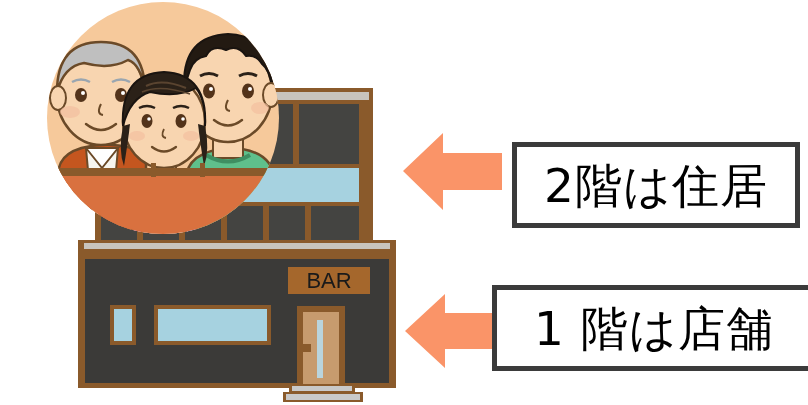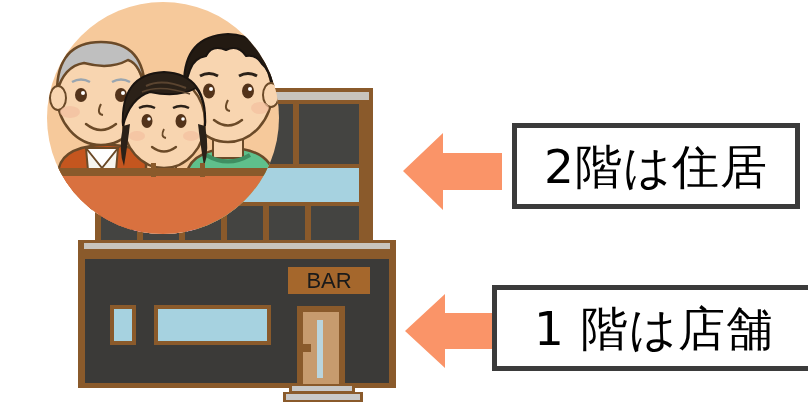--- a/index.html
+++ b/index.html
@@ -41,21 +41,21 @@
     font-family: "DejaVu Sans", "Liberation Sans", sans-serif;
     font-size: 47px;
     font-weight: 400;
     color: #000000;
     line-height: 1;
     letter-spacing: 1px;
     white-space: nowrap;
   }
   #label-upper {
     left: 512px;
-    top: 123px;
+    top: 142px;
     width: 288px;
     height: 86px;
   }
   #label-lower {
     left: 492px;
     top: 285px;
     width: 324px;
     height: 86px;
   }
 </style>

